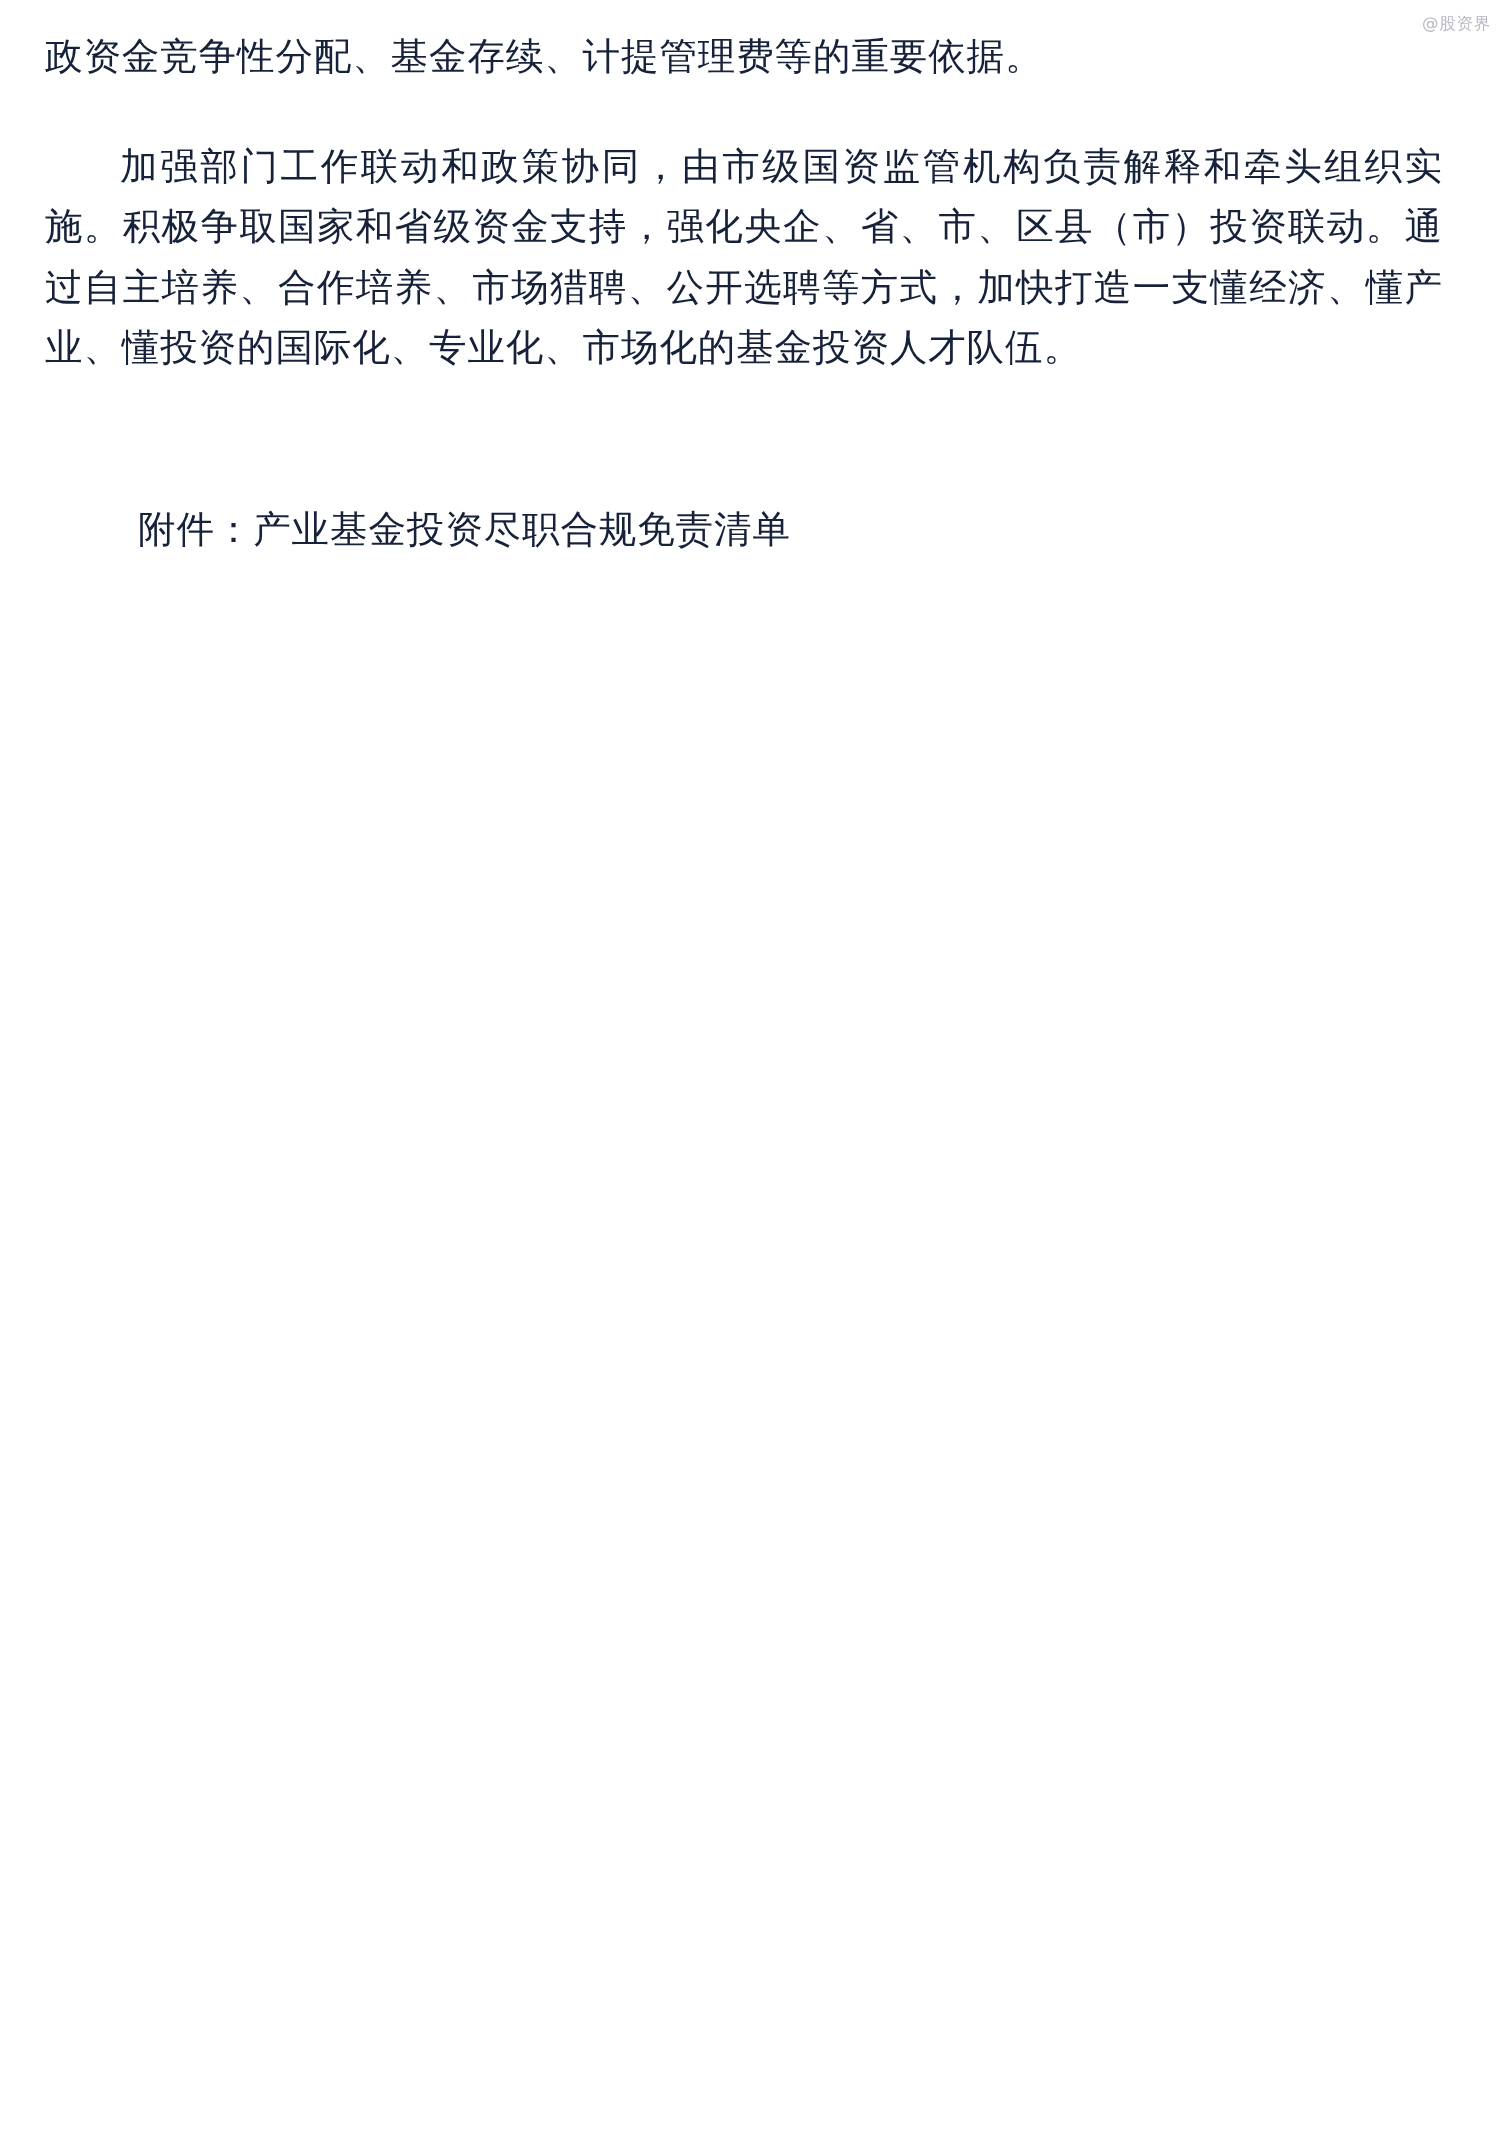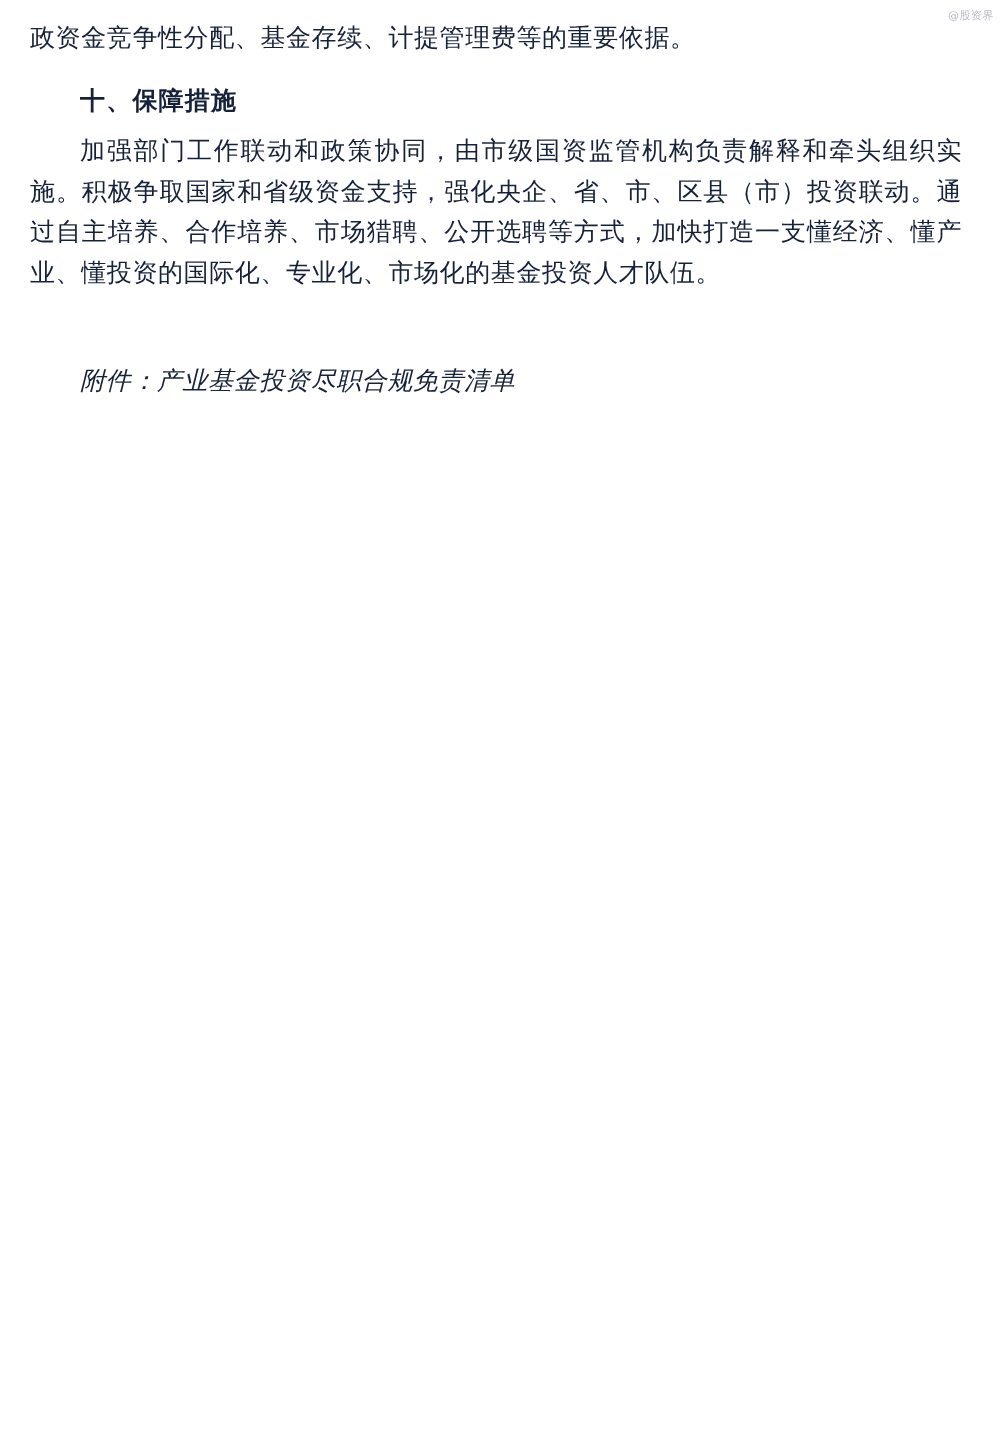--- a/index.html
+++ b/index.html
@@ -47,24 +47,23 @@
   p.para.no-indent {
     text-indent: 0;
   }
   p.heading {
     margin: 0;
     text-indent: 2em;
     font-weight: bold;
     letter-spacing: 1.2px;
   }
   p.attachment {
-    margin: 0;
+    margin: 12px;
     text-indent: 2em;
     letter-spacing: 0.6px;
-    font-style: italic;
   }
   .gap-small { height: 6px; }
   .gap-med { height: 10px; }
   .gap-big { height: 62px; }
 </style>
 </head>
 <body>
 
 <div class="page">
 
@@ -75,21 +74,20 @@
     <p class="para no-indent">政资金竞争性分配、基金存续、计提管理费等的重要依据。</p>
 
     <div class="gap-small"></div>
 
 
     <div class="gap-small"></div>
 
 
     <div class="gap-med"></div>
 
-    <p class="heading">十、保障措施</p>
 
     <div class="gap-med"></div>
 
     <p class="para">加强部门工作联动和政策协同，由市级国资监管机构负责解释和牵头组织实施。积极争取国家和省级资金支持，强化央企、省、市、区县（市）投资联动。通过自主培养、合作培养、市场猎聘、公开选聘等方式，加快打造一支懂经济、懂产业、懂投资的国际化、专业化、市场化的基金投资人才队伍。</p>
 
     <div class="gap-small"></div>
 
 
     <div class="gap-big"></div>
 

